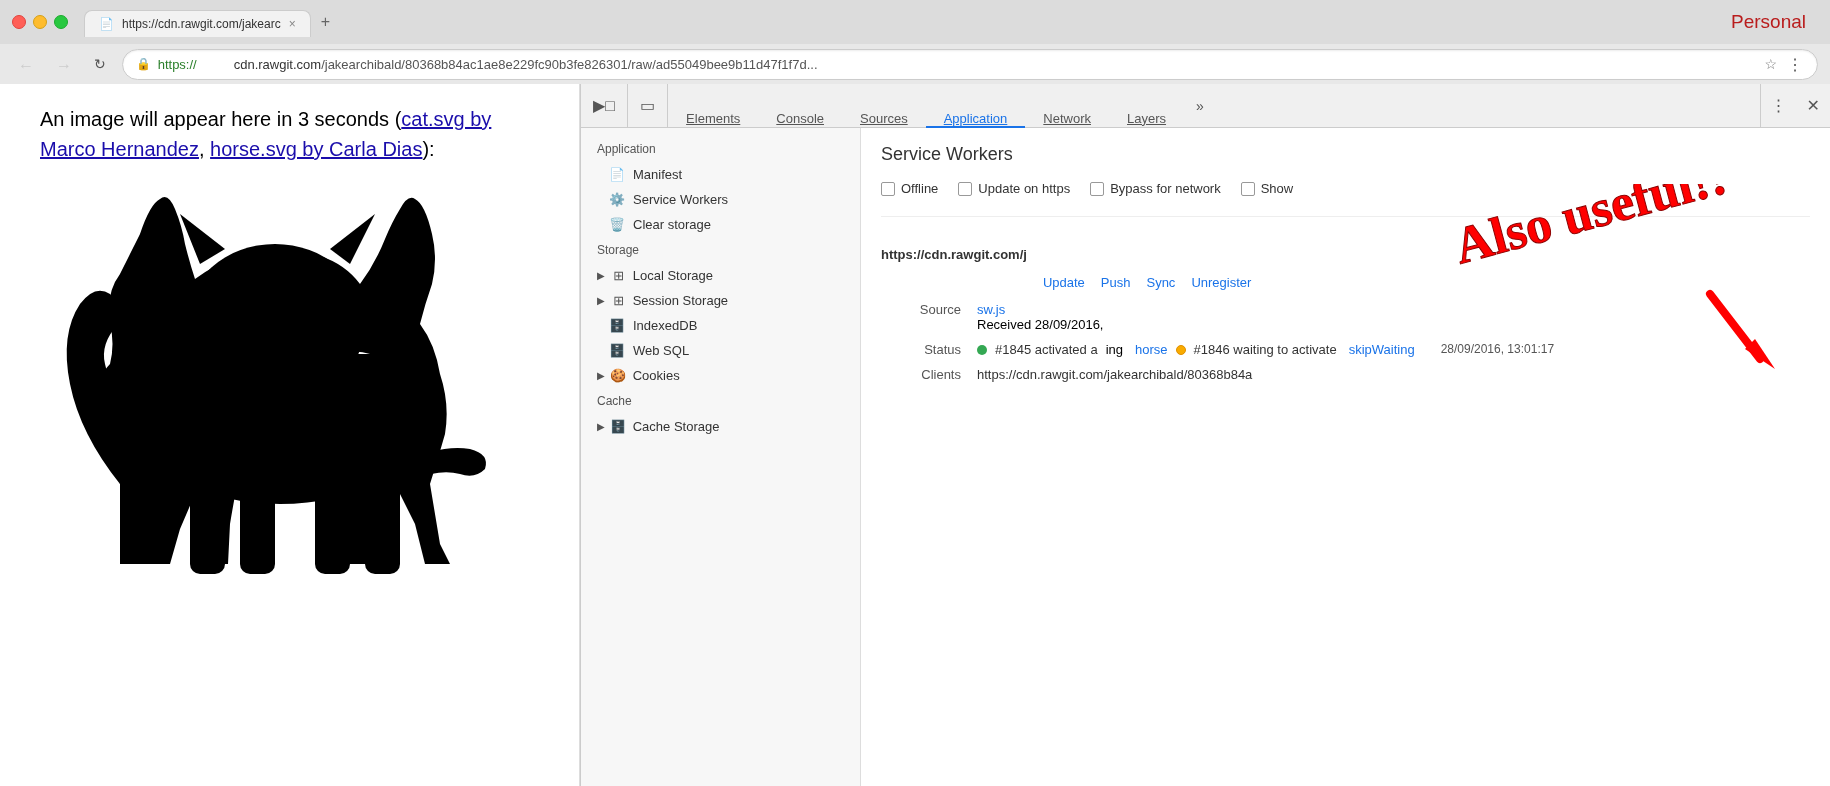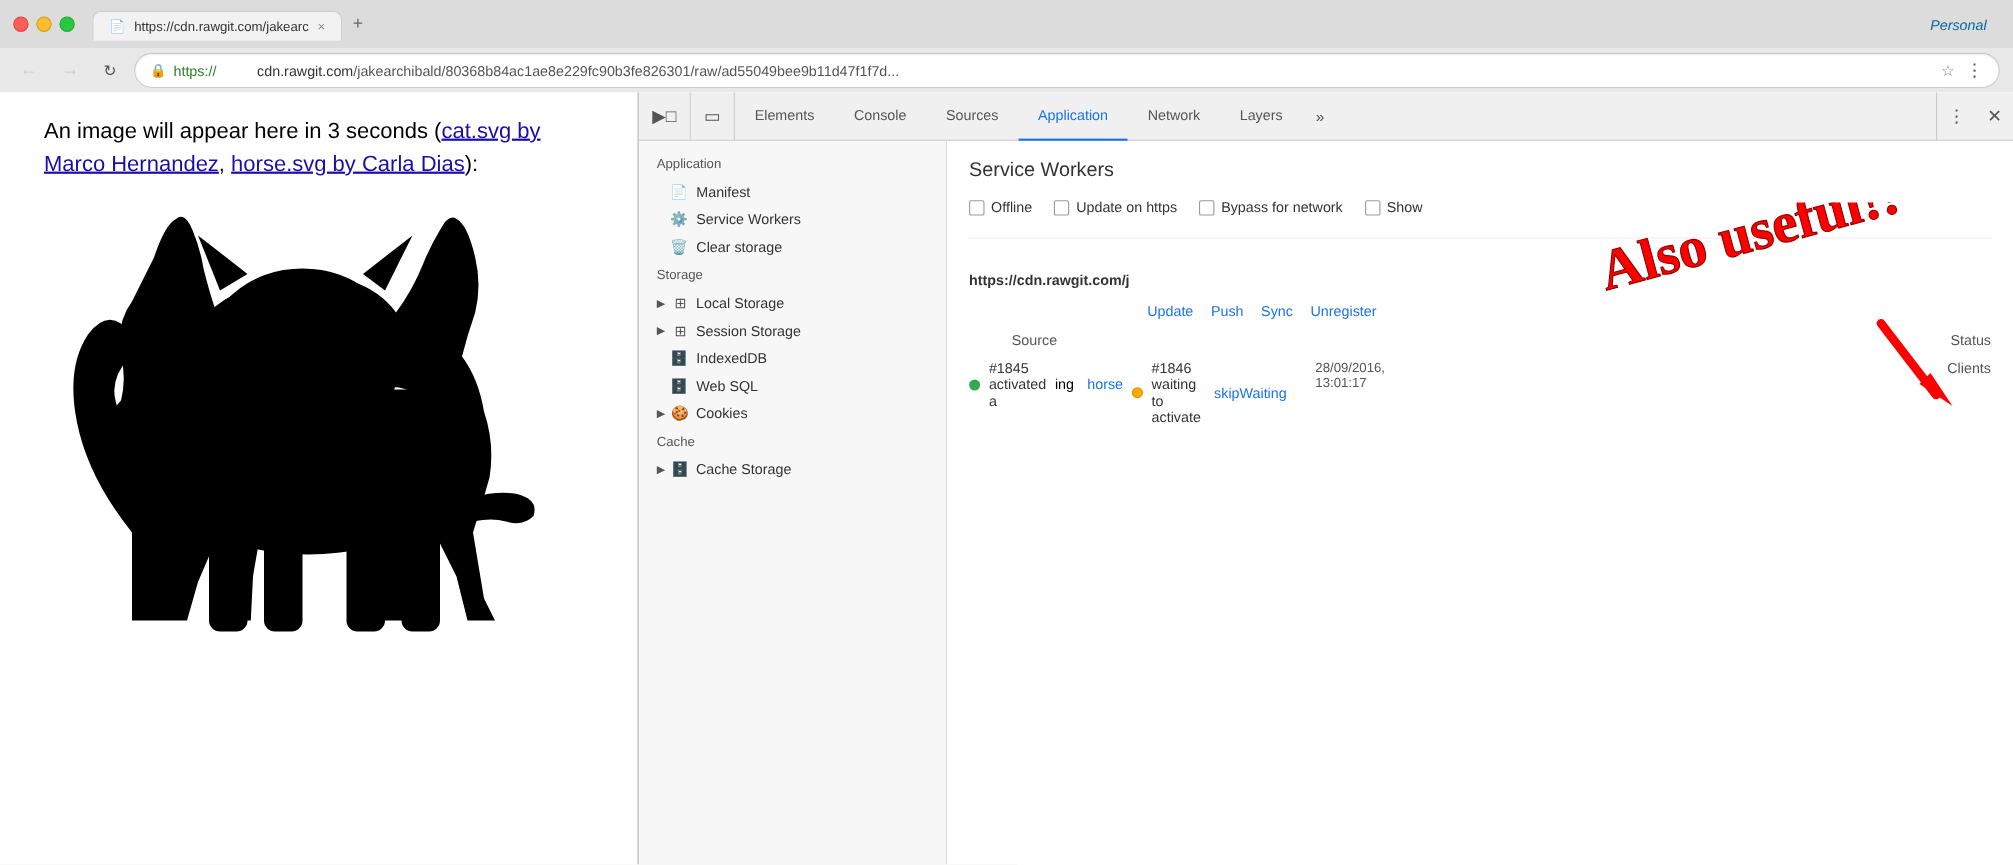--- a/index.html
+++ b/index.html
@@ -22,21 +22,21 @@
     .tab {
       display: flex; align-items: center; background: #f2f2f2; border-radius: 8px 8px 0 0;
       padding: 6px 14px; font-size: 13px; color: #333; max-width: 240px; min-width: 160px;
       border: 1px solid #ccc; border-bottom: none; gap: 8px; position: relative; top: 1px;
     }
     .tab-icon { font-size: 12px; color: #555; }
     .tab-title { flex: 1; overflow: hidden; text-overflow: ellipsis; white-space: nowrap; font-size: 12px; }
     .tab-close { font-size: 12px; color: #888; cursor: pointer; }
     .tab-new { background: none; border: none; padding: 6px 10px; color: #666; font-size: 16px; cursor: pointer; }
 
-    .personal-label { margin-left: auto; font-size: 13px; color: #0369a1; padding-right: 12px; font-style: italic; }
+    .personal-label { margin-left: auto; font-size: 19px; color: #b91c1c; padding-right: 12px; }
 
     
     .address-bar {
       display: flex; align-items: center; background: #e8e8e8; padding: 6px 12px; height: 40px; gap: 10px;
     }
     .nav-btn { background: none; border: none; cursor: pointer; color: #777; font-size: 16px; padding: 2px 6px; }
     .nav-btn.disabled { color: #ccc; cursor: default; }
     .reload-btn { background: none; border: none; cursor: pointer; color: #555; font-size: 14px; padding: 2px 6px; }
     .url-bar {
       flex: 1; background: white; border: 1px solid #ccc; border-radius: 20px;
@@ -67,22 +67,22 @@
     .devtools-toolbar {
       display: flex; align-items: center; background: #f0f0f0; border-bottom: 1px solid #ccc;
       padding: 0; height: 44px;
     }
     .dt-icon-btn {
       background: none; border: none; cursor: pointer; padding: 0 12px; height: 44px;
       display: flex; align-items: center; color: #555; font-size: 16px; border-right: 1px solid #ccc;
     }
     .dt-tabs { display: flex; align-items: center; flex: 1; height: 44px; }
     .dt-tab {
-      padding: 0 18px; height: 44px; display: flex; align-items: center; font-size: 13px;
-      color: #555; cursor: pointer; border-bottom: 2px solid transparent; white-space: nowrap;
+      padding: 0 18px; height: 44px; display: flex; align-items: flex-end; font-size: 13px;
+      color: #555; cursor: pointer; border-bottom: 2px solid transparent; white-space: nowrap; text-decoration: underline;
     }
     .dt-tab.active { color: #1a73e8; border-bottom: 2px solid #1a73e8; }
     .dt-more { padding: 0 12px; color: #555; font-size: 14px; cursor: pointer; }
     .dt-spacer { flex: 1; }
     .dt-actions { display: flex; align-items: center; border-left: 1px solid #ccc; }
     .dt-action-btn { background: none; border: none; cursor: pointer; padding: 0 10px; color: #555; font-size: 16px; height: 44px; display: flex; align-items: center; }
 
     
     .devtools-body { display: flex; flex: 1; overflow: hidden; }
 
@@ -368,38 +368,43 @@
             <div style="display:flex; align-items:center; gap:16px; margin-bottom:12px;">
               <span class="sw-url">https://cdn.rawgit.com/j</span>
               <a class="sw-link">Update</a>
               <a class="sw-link">Push</a>
               <a class="sw-link">Sync</a>
               <a class="sw-link">Unregister</a>
             </div>
 
             <div class="sw-fields">
               <span class="sw-label">Source</span>
+              <div>
+                <a class="sw-link">sw.js</a><br>
+                <span>Received 28/09/2016,</span>
+              </div>
 
               <span class="sw-label">Status</span>
               <div class="sw-status-row">
                 <div class="sw-status-item">
                   <div class="sw-dot sw-dot-green"></div>
                   <span class="sw-status-text">#1845 activated a</span>
                   <span>ing</span>
                   <a class="sw-action-link">horse</a>
                 </div>
                 <div class="sw-status-item">
                   <div class="sw-dot sw-dot-yellow"></div>
                   <span class="sw-status-text">#1846 waiting to activate</span>
                   <a class="sw-action-link">skipWaiting</a>
                 </div>
                 <div class="sw-timestamp">28/09/2016, 13:01:17</div>
               </div>
 
               <span class="sw-label">Clients</span>
+              <span class="sw-clients">https://cdn.rawgit.com/jakearchibald/80368b84a</span>
             </div>
           </div>
         </div>
       </div>
     </div>
 
     <div class="red-annotation" style="position:absolute; top:100px; right:40px; z-index:100; pointer-events:none;">
       <svg width="340" height="200" viewBox="0 0 340 200" xmlns="http://www.w3.org/2000/svg">
         <text x="10" y="80" font-family="'Comic Sans MS', cursive, fantasy" font-size="52" font-weight="900" fill="red" transform="rotate(-15, 10, 80)" stroke="darkred" stroke-width="1">Also useful!!</text>
 

